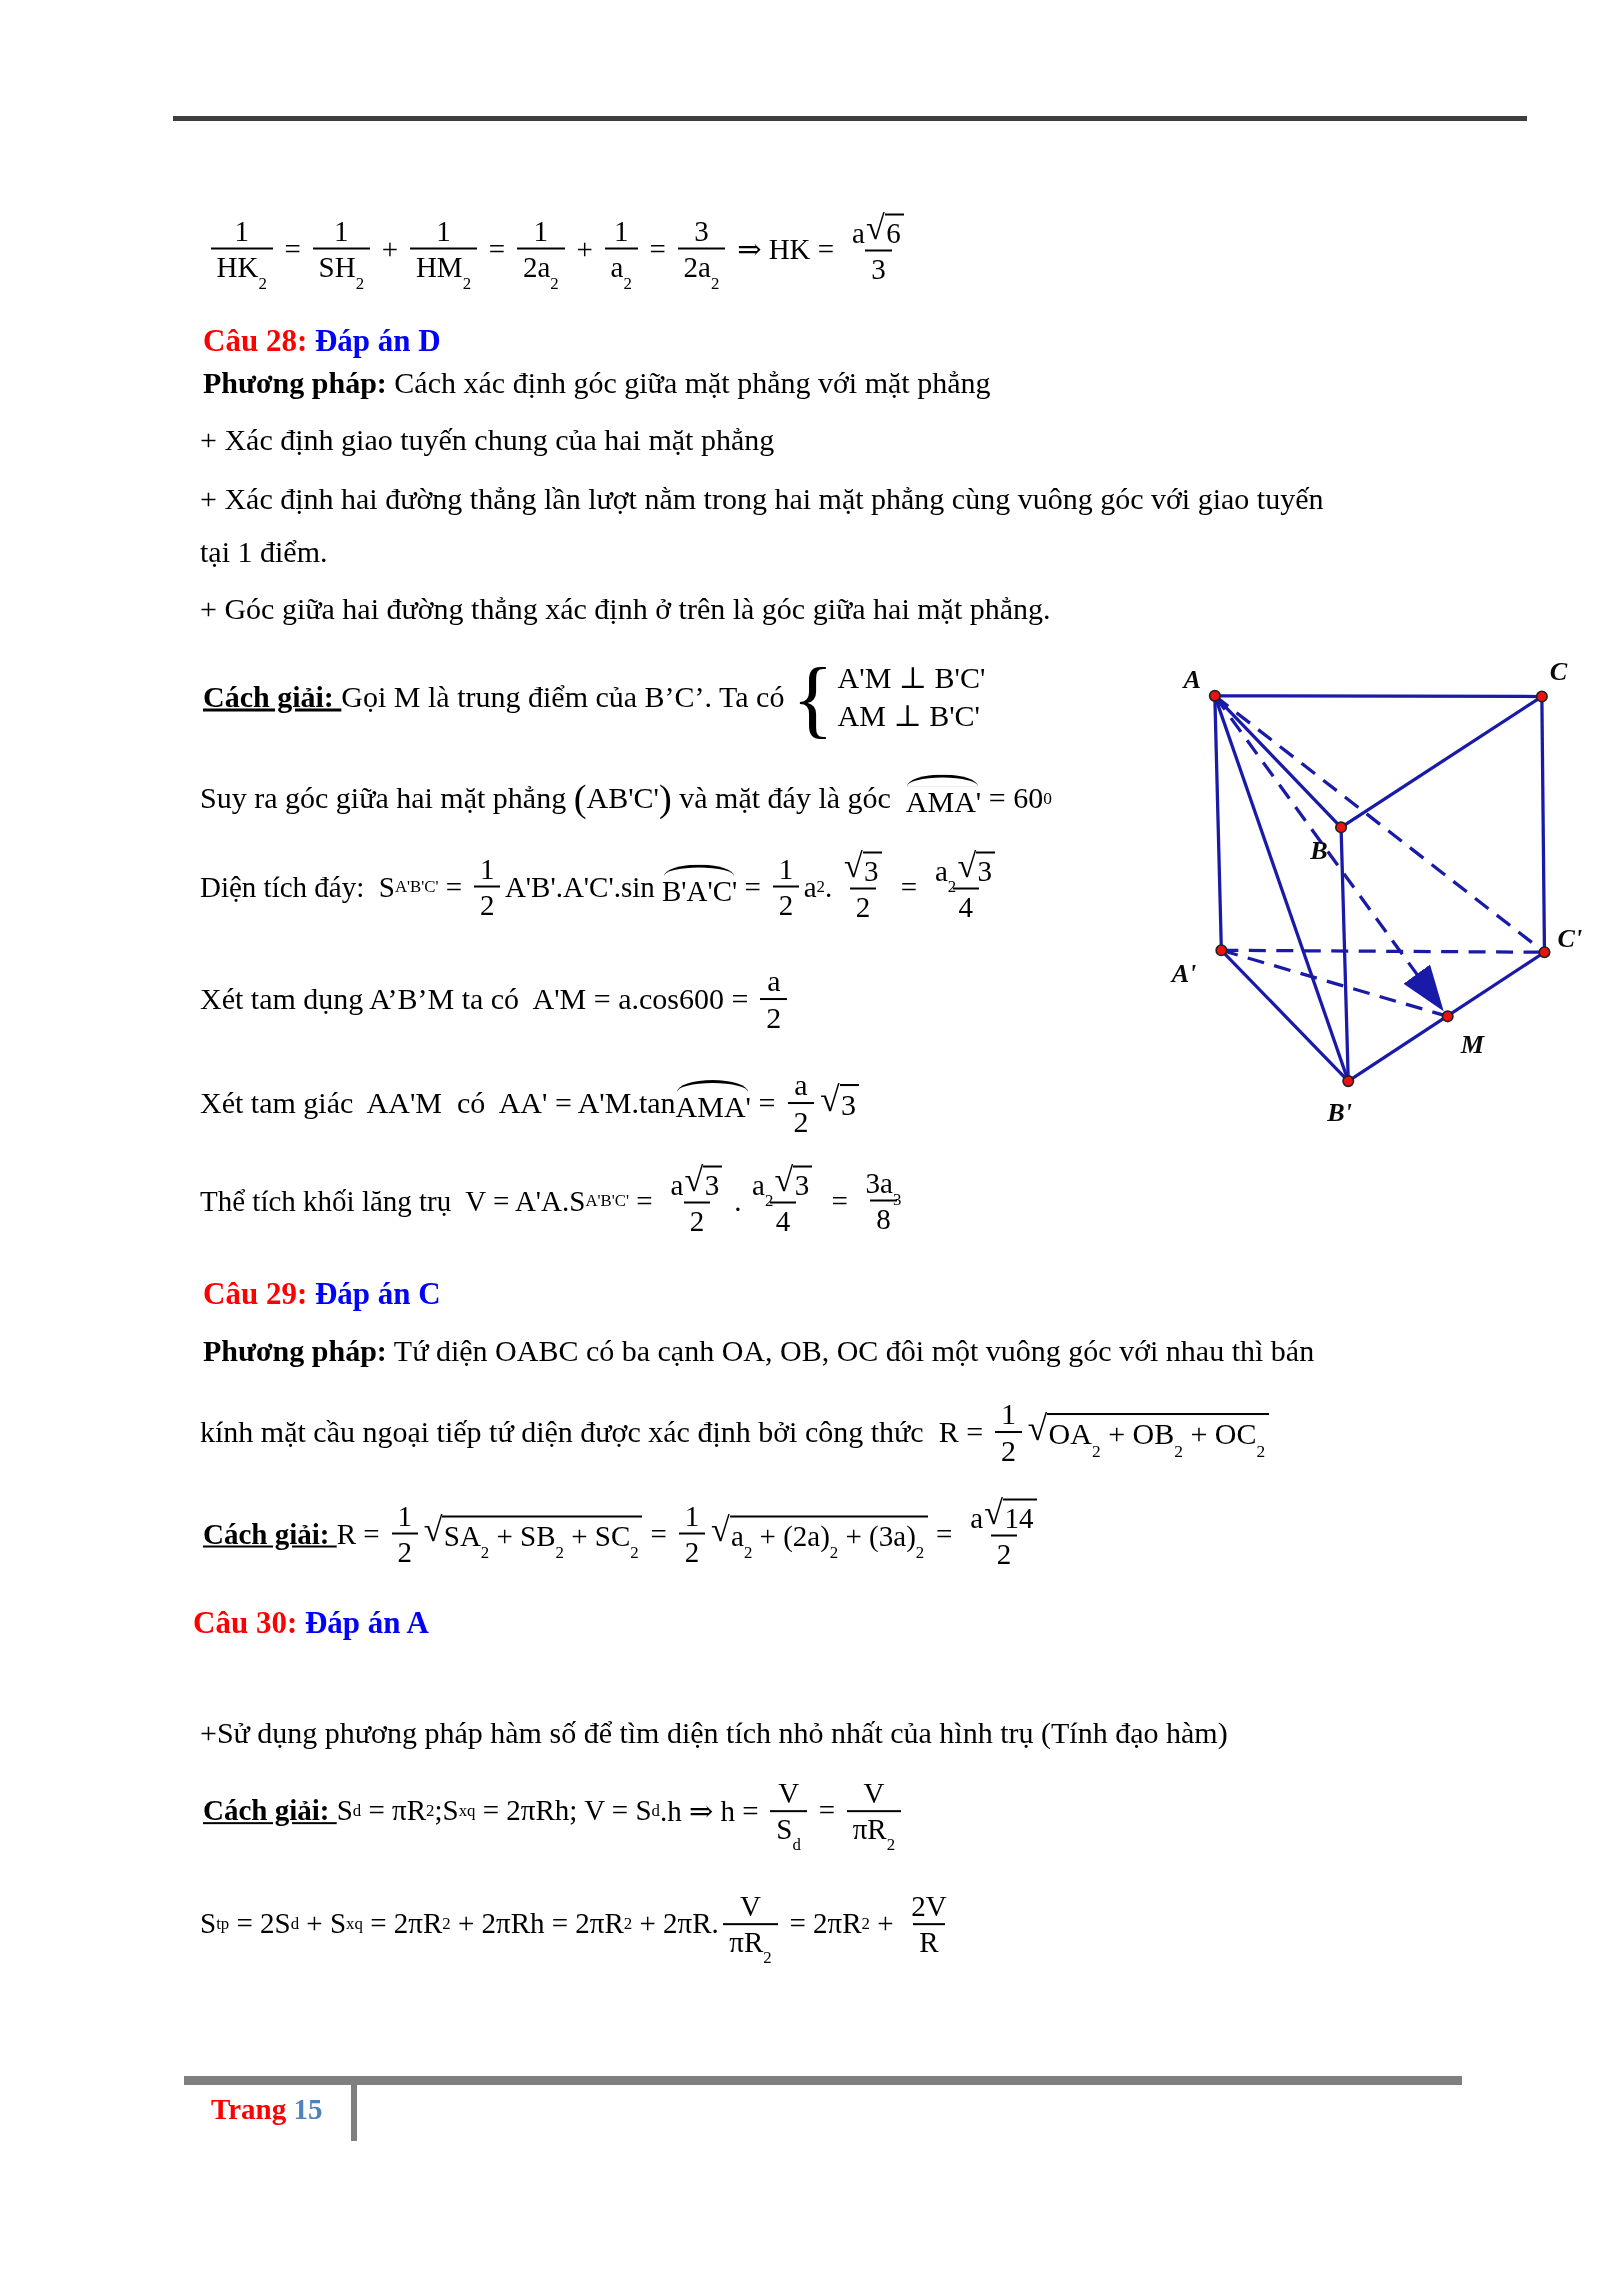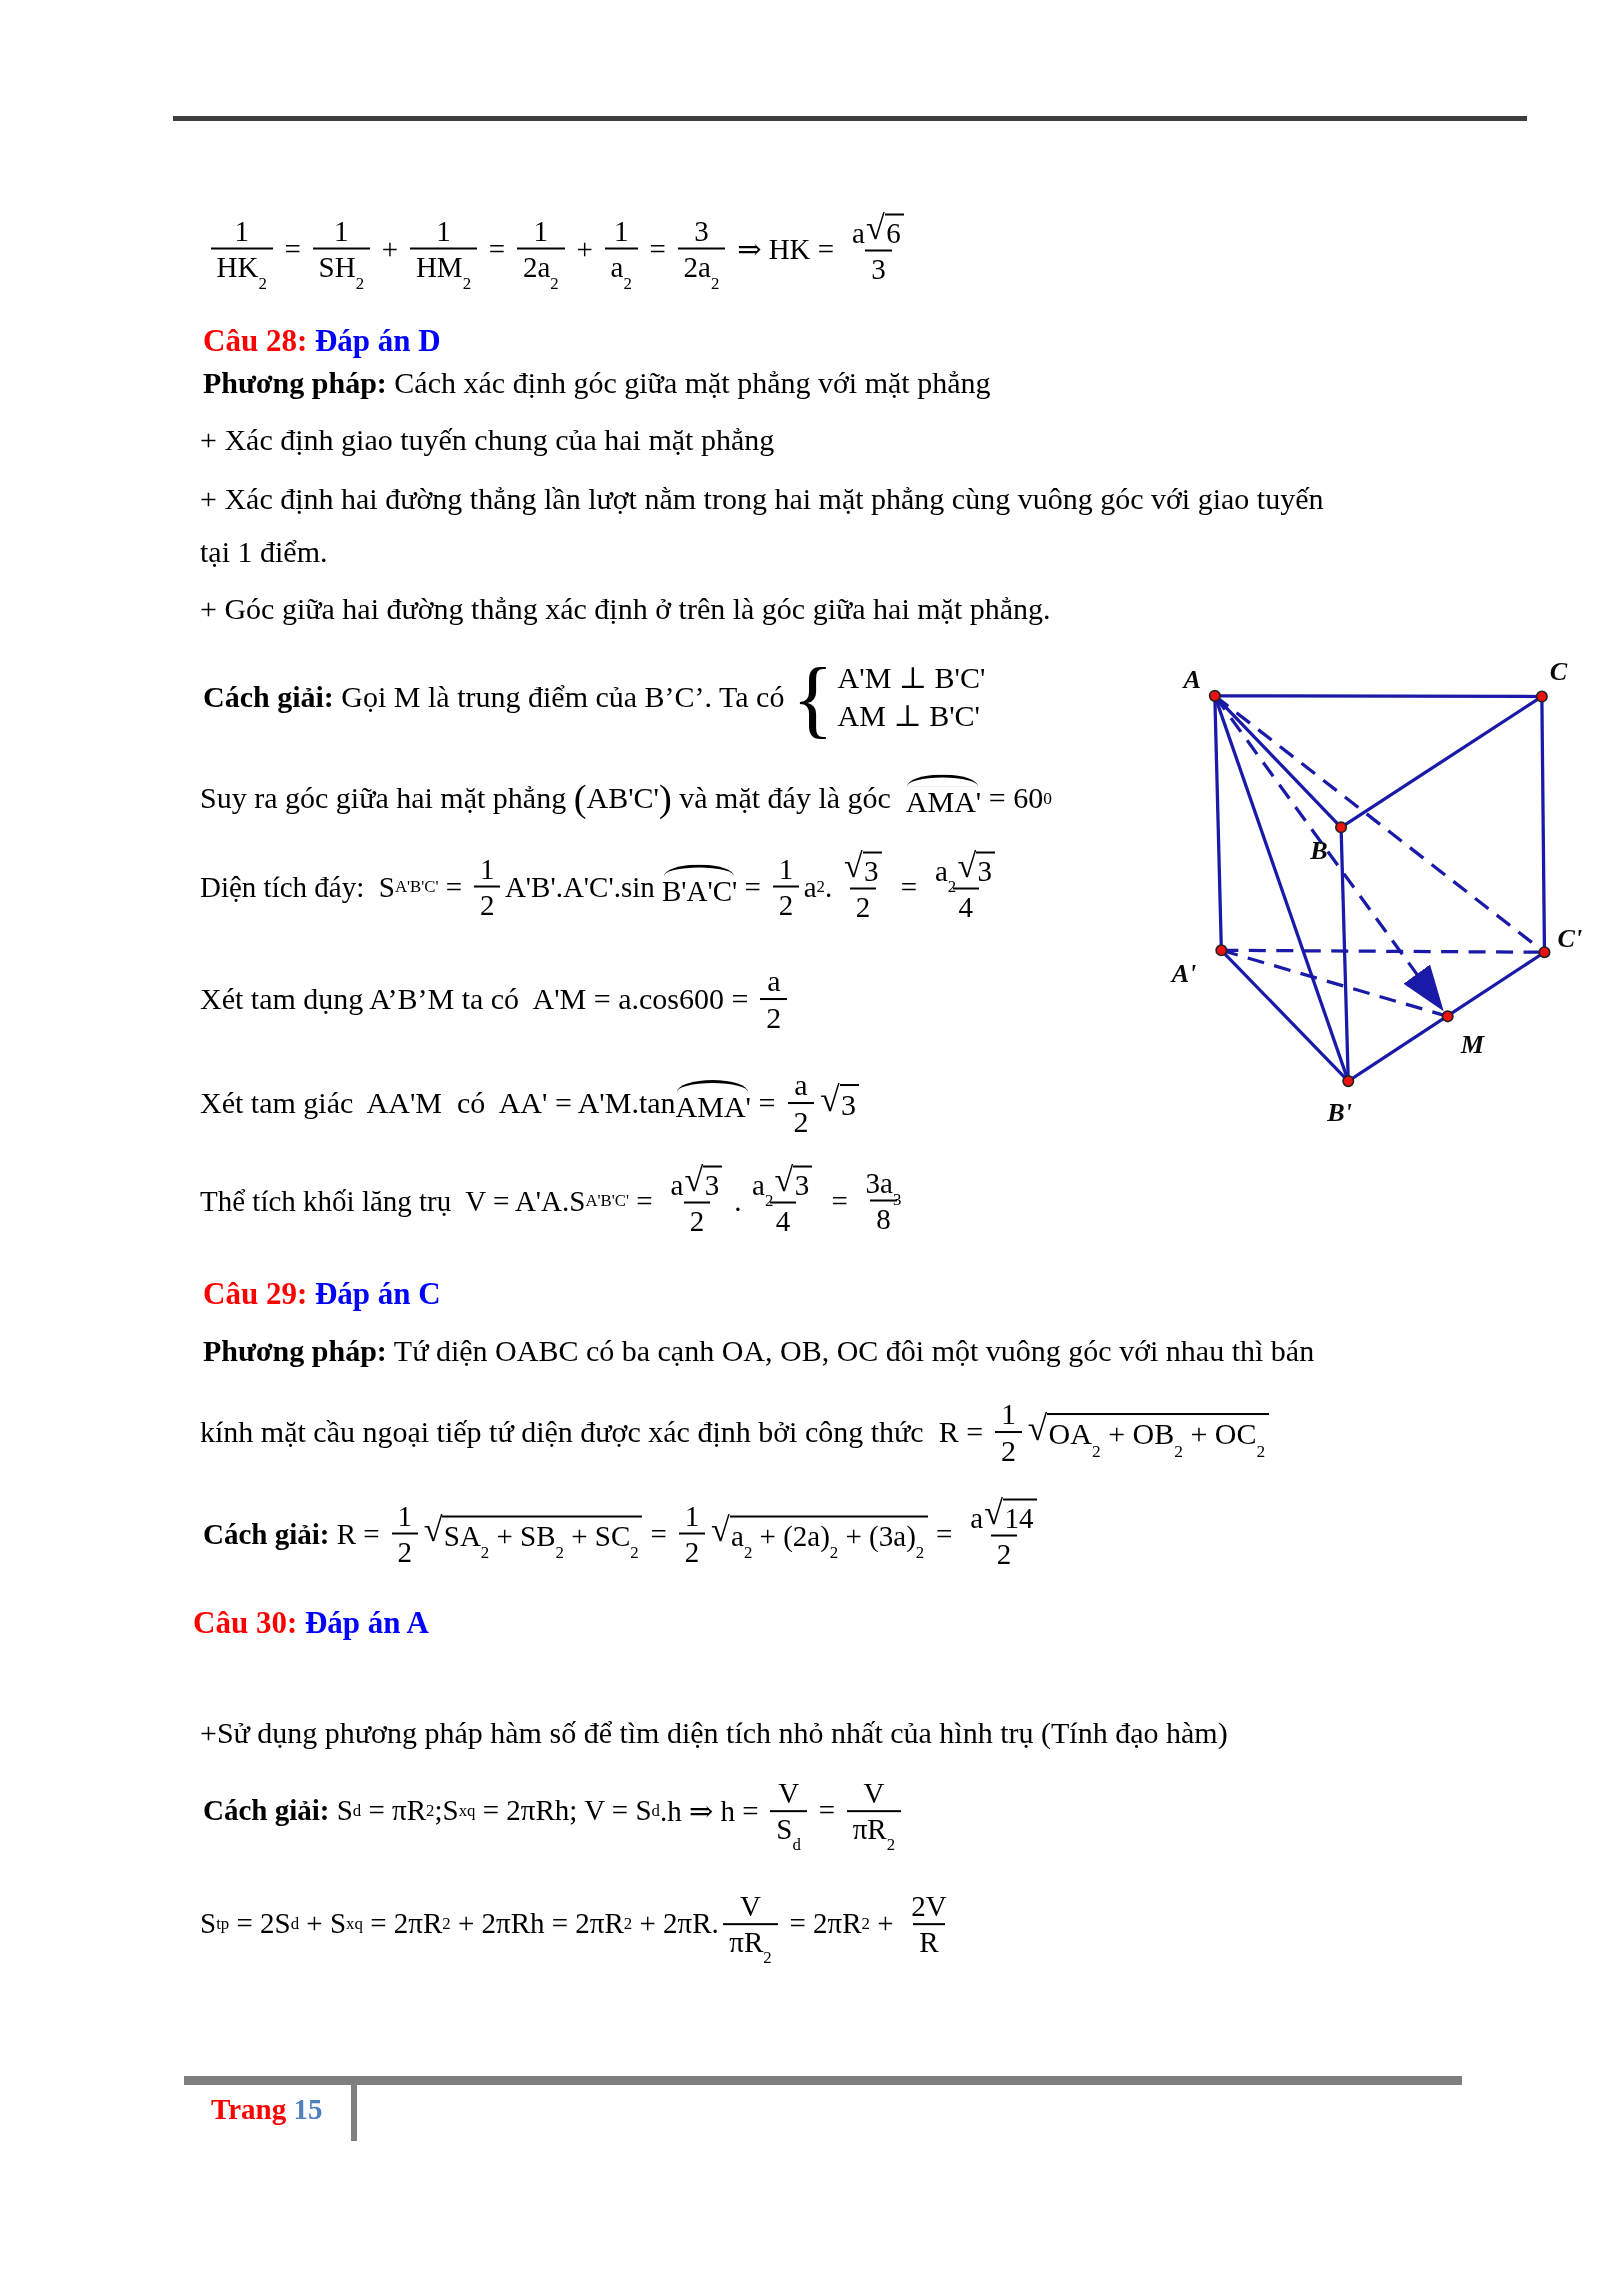--- a/index.html
+++ b/index.html
@@ -8,21 +8,21 @@
   .rule{position:absolute;background:#3e3e3e;}
   .line{position:absolute;transform:translateY(-50%);white-space:pre;}
   .text{font-size:30px;line-height:1.25;}
   .hdr{font-size:31px;font-weight:bold;}
   .red{color:#ff0000;}
   .blue{color:#0000ff;}
   .lead{font-weight:bold;}
   
   .math{display:flex;align-items:center;font-size:29px;}
   .math .mt{white-space:pre;}
-  .math .mb{white-space:pre;font-weight:bold;}
+  .math .mb{white-space:pre;font-weight:bold;text-decoration:underline;}
   sup{font-size:0.58em;line-height:0;}
   sub{font-size:0.58em;line-height:0;}
   .frac{display:inline-flex;flex-direction:column;align-items:center;margin:0 4.6px;vertical-align:middle;}
   .fn,.fd{display:inline-flex;align-items:flex-end;justify-content:center;padding:0.7px 5.9px;line-height:1.12;}
   .fd{border-top:2.6px solid #000;}
   .sqrt{display:inline-flex;align-items:flex-start;margin:0 1.3px;}
   .rsym{font-size:1.18em;line-height:0.92;transform:translateY(-1.3px);}
   .rdx{border-top:2.6px solid #000;padding:1.3px 3.3px 0 1.3px;display:inline-flex;align-items:flex-end;white-space:pre;}
   .hat{position:relative;display:inline-block;margin-top:0.30em;}
   .hat::before{content:"";position:absolute;left:2%;right:4%;top:-0.34em;height:0.30em;

